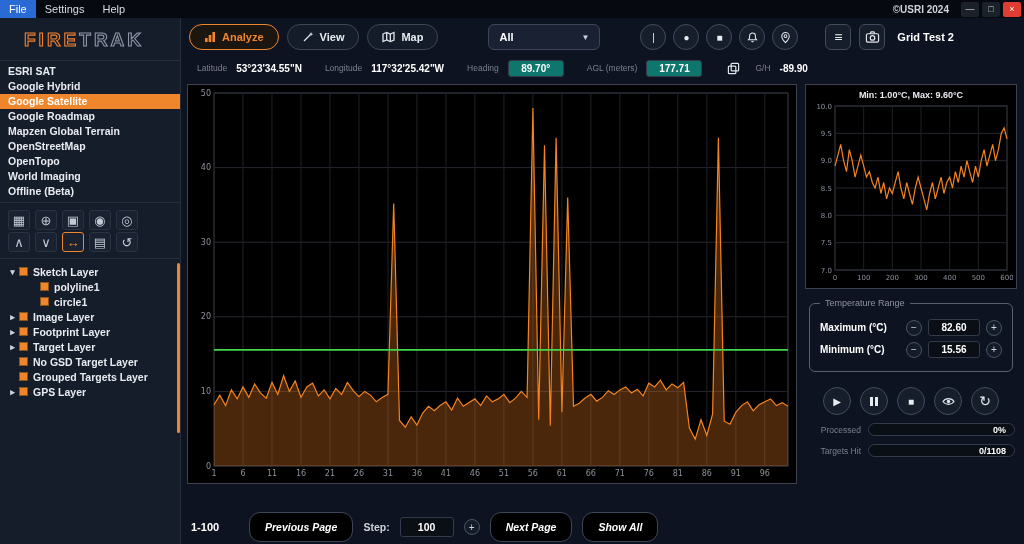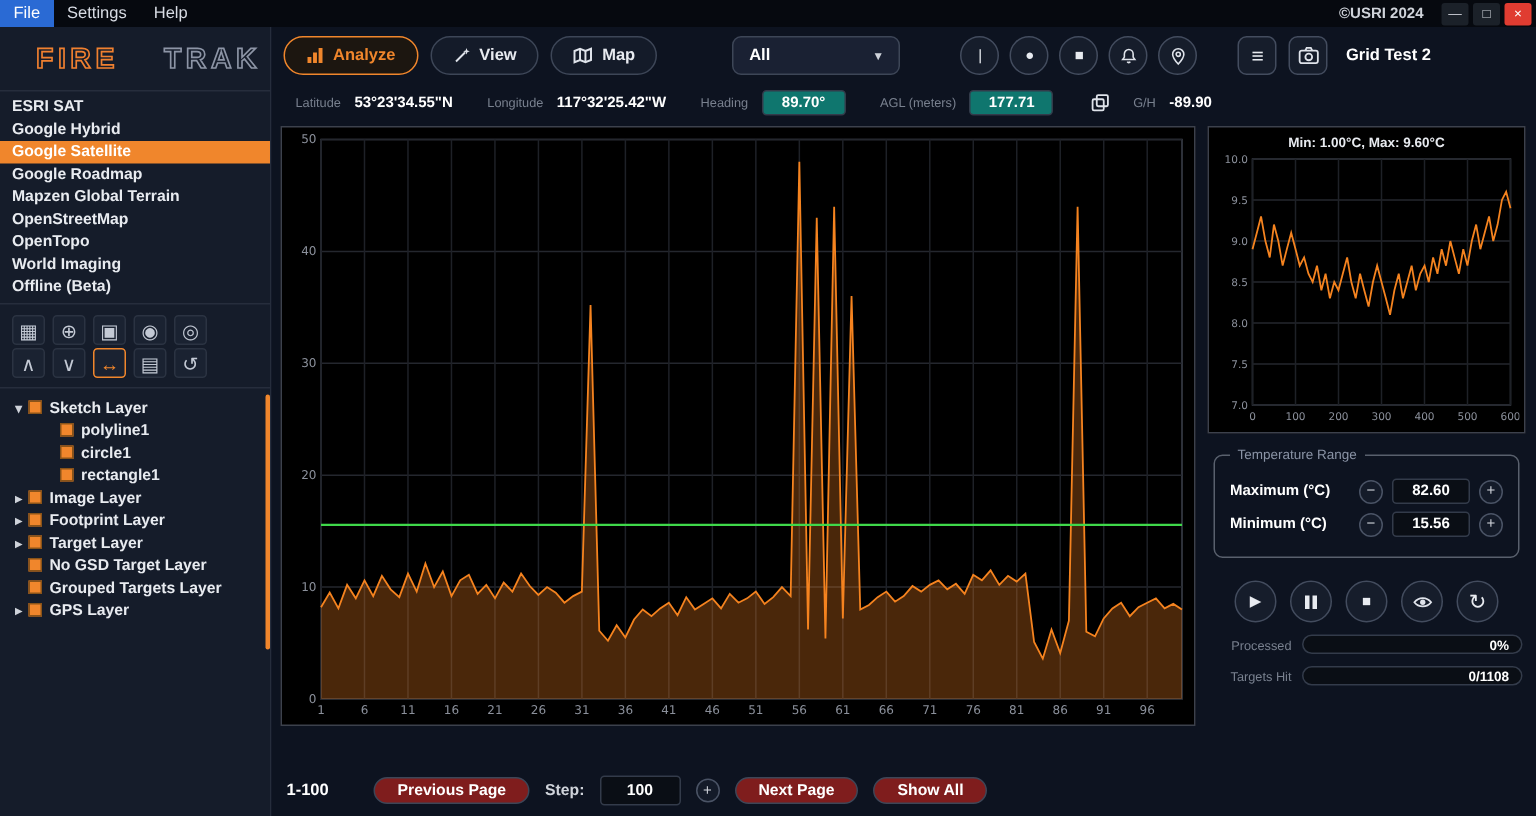--- a/index.html
+++ b/index.html
@@ -15,21 +15,21 @@
   .copyright { font-size:10px; color:#cfd3da; margin-right:12px; font-weight:bold; }
   .win-btn { width:18px; height:15px; display:flex; align-items:center; justify-content:center; font-size:9px; color:#cfd3da; background:#1b2129; margin-right:3px; border-radius:2px; }
   .win-btn.close { background:#e03c31; color:#fff; }
 
   .content { flex:1; display:flex; min-height:0; }
 
   
   .sidebar { width:181px; background:#151c2a; border-right:1px solid #262d3c; display:flex; flex-direction:column; flex:0 0 auto; }
   .logo { padding:11px 12px 9px; font-size:19px; font-weight:bold; letter-spacing:3px; white-space:nowrap; }
   .logo .fire { color:#f08030;padding-left:12px; }
-  .logo .trak { color:#8d95a6;margin-left:30px; }
+  .logo .trak { color:#8d95a6; }
   @supports (-webkit-text-stroke: 1px black) {
     .logo .fire { color:transparent; -webkit-text-stroke:1.1px #f08030; }
     .logo .trak { color:transparent; -webkit-text-stroke:1.1px #8d95a6; }
   }
   .src-list { border-top:1px solid #262d3c; border-bottom:1px solid #262d3c; padding:3px 0; }
   .src-item { font-size:10.5px; font-weight:bold; color:#e8ebf0; padding:0 8px; height:15px; line-height:15px; white-space:nowrap; }
   .src-item.selected { background:#f0862c; color:#fff; }
   .tools { padding:5px 8px 4px; border-bottom:1px solid #262d3c; }
   .tool-row { display:flex; gap:5px; margin:2px 0; }
   .tool-btn { width:22px; height:20px; display:flex; align-items:center; justify-content:center; color:#c3c9d4; font-size:13px; border-radius:3px; background:#1a2231; border:1px solid #2b3342; }
@@ -74,21 +74,21 @@
   .playback { display:flex; justify-content:center; gap:9px; margin-top:15px; }
   .pb-btn { width:28px; height:28px; border-radius:50%; background:#161d2b; border:1px solid #434c5e; color:#e8ebf0; display:flex; align-items:center; justify-content:center; font-size:10px; }
   .pause-bars { display:flex; gap:2px; }
   .pause-bars i { width:3px; height:9px; background:#e8ebf0; display:block; }
   .progress-row { display:flex; align-items:center; margin-top:8px; gap:7px; padding:0 2px; }
   .pr-label { width:54px; text-align:right; color:#79818f; font-size:8.5px; white-space:nowrap; }
   .pr-bar { flex:1; height:13px; background:#0a0e15; border:1px solid #333b4a; border-radius:7px; display:flex; align-items:center; justify-content:flex-end; padding:0 8px; color:#fff; font-size:9px; font-weight:bold; }
 
   .pagination { height:34px; display:flex; align-items:center; gap:10px; padding:0 10px; flex:0 0 auto; }
   .range-label { color:#fff; font-size:11px; font-weight:bold; width:48px; }
-  .page-btn { height:18px; border-radius:11px; background:#7f1d1d; border:1px solid #3d4657; color:#fff; font-size:10.5px; font-weight:bold; padding:0 15px; display:flex; align-items:center; white-space:nowrap; }
+  .page-btn { height:30px; border-radius:11px; background:#000000; border:1px solid #3d4657; color:#fff; font-size:10.5px; font-weight:bold; padding:0 15px; display:flex; align-items:center; white-space:nowrap;font-style:italic; }
   .step-label { color:#cfd3da; font-size:10.5px; font-weight:bold; }
   .step-value { width:54px; text-align:center; background:#0a0e15; border:1px solid #333b4a; border-radius:3px; color:#fff; font-size:10.5px; font-weight:bold; padding:3px 0; }
 
   .tk { fill:#8b909b; font-size:8px; font-family:"DejaVu Sans", sans-serif; }
   #miniChart .tk { font-size:7px; }
   svg { display:block; }
   .icon-svg { stroke:#dfe3ea; fill:none; stroke-width:1.3; }
 </style>
 </head>
 <body>
@@ -146,25 +146,20 @@
           </div>
           <div class="tree-row" style="padding-left: 27px;">
             <span class="arrow"></span>
             <span class="cbx"></span>
             <span>polyline1</span>
           </div>
           <div class="tree-row" style="padding-left: 27px;">
             <span class="arrow"></span>
             <span class="cbx"></span>
             <span>circle1</span>
-          </div>
-          <div class="tree-row" style="padding-left: 27px;">
-            <span class="arrow"></span>
-            <span class="cbx"></span>
-            <span>rectangle1</span>
           </div>
           <div class="tree-row" style="padding-left: 6px;">
             <span class="arrow">▸</span>
             <span class="cbx"></span>
             <span>Image Layer</span>
           </div>
           <div class="tree-row" style="padding-left: 6px;">
             <span class="arrow">▸</span>
             <span class="cbx"></span>
             <span>Footprint Layer</span>

